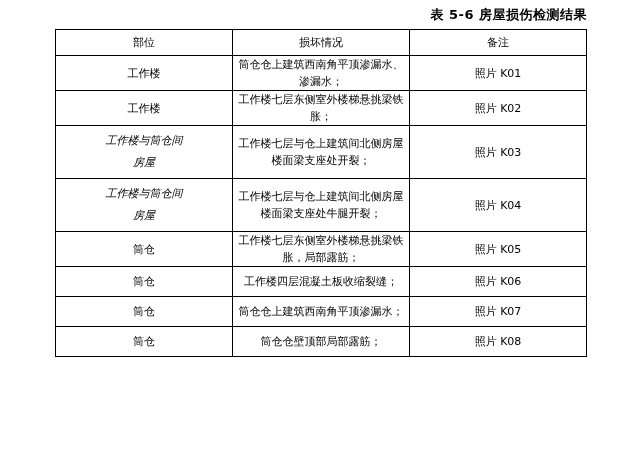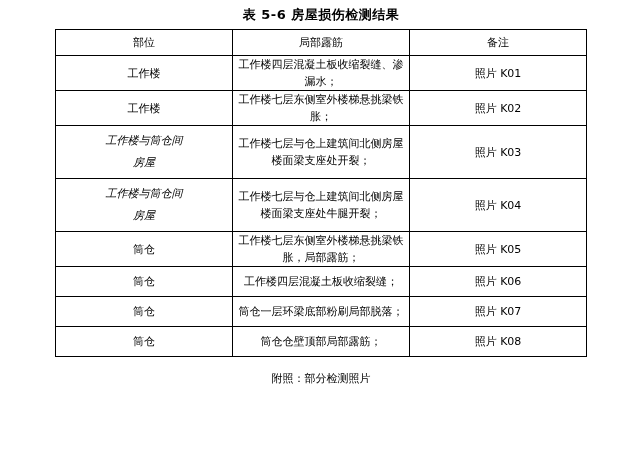--- a/index.html
+++ b/index.html
@@ -15,21 +15,21 @@
     overflow: hidden;
   }
   .page {
     position: relative;
     width: 642px;
     height: 450px;
     box-sizing: border-box;
     padding: 0 55px;
   }
   .doc-title {
-    text-align: center;
+    text-align: right;
     font-size: 13px;
     font-weight: bold;
     letter-spacing: 0.5px;
     padding-top: 7px;
     padding-bottom: 6px;
     line-height: 16px;
   }
   table.damage-table {
     border-collapse: collapse;
     width: 532px;
@@ -79,28 +79,28 @@
 <body>
 
 <div class="page">
 
   <div class="doc-title">表 5-6  房屋损伤检测结果</div>
 
   <table class="damage-table">
     <thead>
       <tr>
         <th class="col-part">部位</th>
-        <th class="col-desc">局部露筋</th>
+        <th class="col-desc">损坏情况</th>
         <th class="col-note">备注</th>
       </tr>
     </thead>
     <tbody>
       <tr class="row-1line">
         <td class="col-part">工作楼</td>
-        <td class="col-desc">工作楼四层混凝土板收缩裂缝、渗漏水；</td>
+        <td class="col-desc">筒仓仓上建筑西南角平顶渗漏水、渗漏水；</td>
         <td class="col-note">照片 K01</td>
       </tr>
       <tr class="row-1line">
         <td class="col-part">工作楼</td>
         <td class="col-desc">工作楼七层东侧室外楼梯悬挑梁铁胀；</td>
         <td class="col-note">照片 K02</td>
       </tr>
       <tr class="row-2line">
         <td class="col-part two-line">
           <span>工作楼与筒仓间</span>
@@ -122,26 +122,25 @@
         <td class="col-desc">工作楼七层东侧室外楼梯悬挑梁铁胀，局部露筋；</td>
         <td class="col-note">照片 K05</td>
       </tr>
       <tr class="row-1line">
         <td class="col-part">筒仓</td>
         <td class="col-desc">工作楼四层混凝土板收缩裂缝；</td>
         <td class="col-note">照片 K06</td>
       </tr>
       <tr class="row-1line">
         <td class="col-part">筒仓</td>
-        <td class="col-desc">筒仓一层环梁底部粉刷局部脱落；</td>
+        <td class="col-desc">筒仓仓上建筑西南角平顶渗漏水；</td>
         <td class="col-note">照片 K07</td>
       </tr>
       <tr class="row-1line">
         <td class="col-part">筒仓</td>
         <td class="col-desc">筒仓仓壁顶部局部露筋；</td>
         <td class="col-note">照片 K08</td>
       </tr>
     </tbody>
   </table>
 
-  <div class="footnote">附照：部分检测照片</div>
 
 </div>
 
 </body></html>

